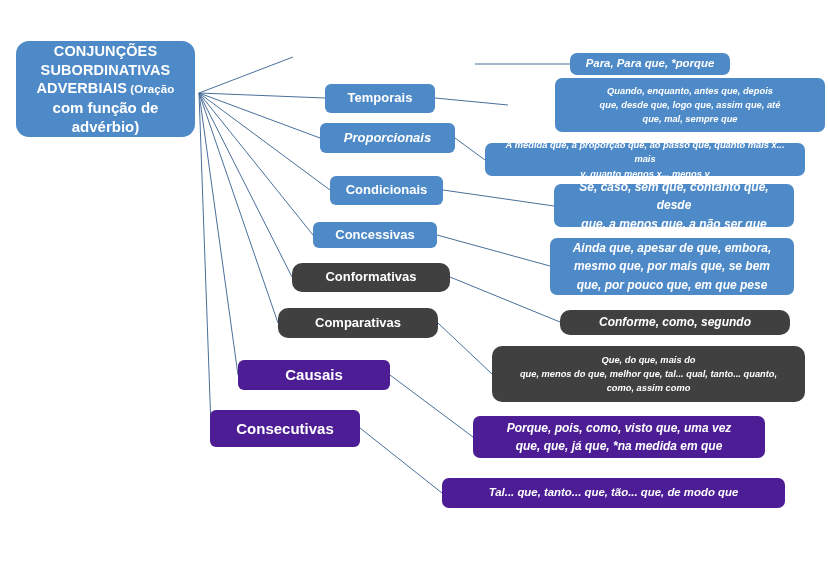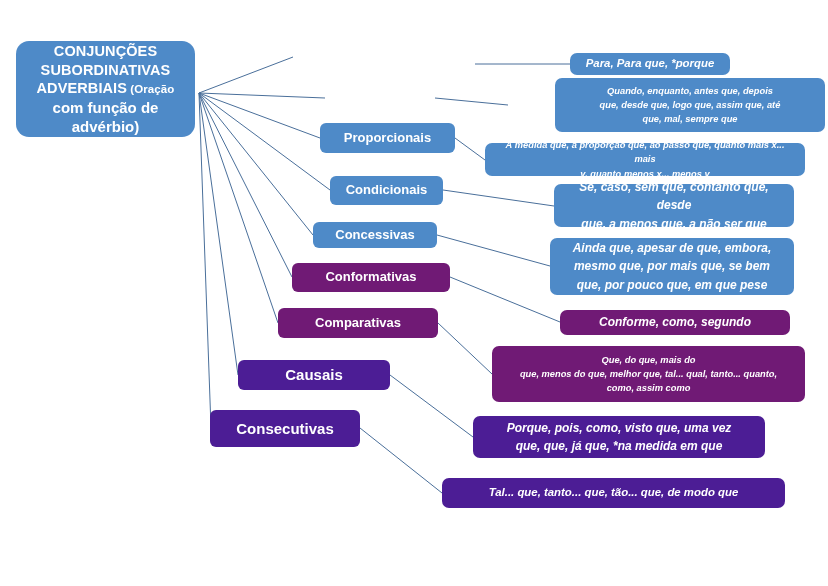--- a/index.html
+++ b/index.html
@@ -34,21 +34,21 @@
 
   
   .detail{
     font-style:italic;font-weight:bold;font-size:9.3px;
     padding:3px 9px;border-radius:7px;line-height:1.52;
   }
   .detail.lg{font-size:11.4px;}
   .detail.md{font-size:12px;}
 
   .c-blue{background:#4e8ac8;}
-  .c-green{background:#701a75;}
+  .c-green{background:#404040;border-radius:10px;}
   .c-cyan{background:#4c1d95;}
 </style>
 </head>
 <body>
 
 <div id="stage">
 
   <svg id="connectors" viewBox="0 0 828 586" xmlns="http://www.w3.org/2000/svg">
     <g stroke="#4a6f9a" stroke-width="1" fill="none">
 
@@ -83,22 +83,25 @@
     </div>
     <div class="r-line">
       <span>ADVERBIAIS</span><span class="sub"> (Oração</span>
     </div>
     <div class="r-line2">
       <span>com função de advérbio)</span>
     </div>
   </div>
 
 
+  <div class="node cat c-blue" style="left:325px;top:74px;width:110px;height:29px;">
+    <span>Temporais</span>
+  </div>
 
-  <div class="node cat c-blue" style="left:320px;top:113px;width:135px;height:30px;">
+  <div class="node cat c-blue" style="left:320px;top:113px;width:135px;height:30px;font-style:italic;">
     <span>Proporcionais</span>
   </div>
 
   <div class="node cat c-blue" style="left:330px;top:166px;width:113px;height:29px;">
     <span>Condicionais</span>
   </div>
 
   <div class="node cat c-blue" style="left:313px;top:212px;width:124px;height:26px;">
     <span>Concessivas</span>
   </div>

